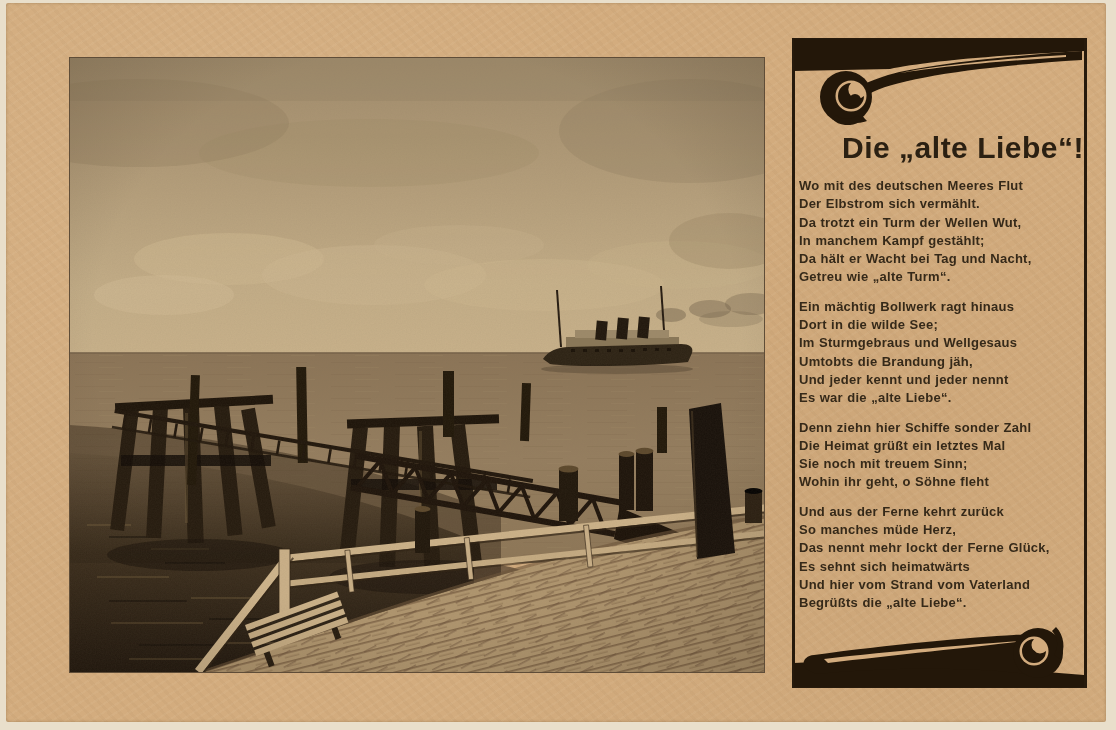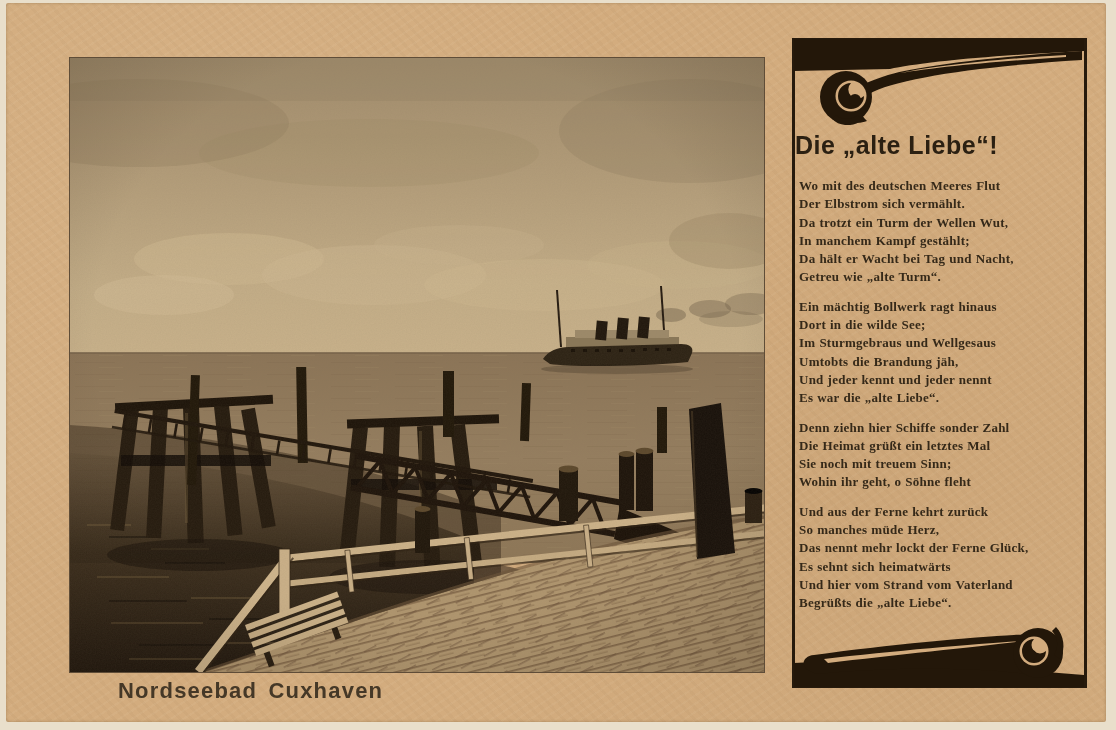--- a/index.html
+++ b/index.html
@@ -13,24 +13,24 @@
       repeating-linear-gradient(-33deg, rgba(255,240,214,.05) 0 2px, transparent 2px 7px),
       #d3ac7e;
     box-shadow: inset 0 0 3px rgba(110,82,48,.45);}
   .photo{position:absolute;left:63px;top:54px;width:696px;height:616px;display:block;}
   .caption{position:absolute;left:112px;top:675px;font-size:22px;font-weight:bold;
     color:#453827;letter-spacing:1.2px;word-spacing:4px;white-space:nowrap;}
   .panel{position:absolute;left:786px;top:35px;width:295px;height:650px;box-sizing:border-box;
     border:3px solid #261a0c;}
   .scroll-top{position:absolute;left:-1px;top:-2px;width:290px;height:86px;pointer-events:none;}
   .scroll-bottom{position:absolute;left:-1px;bottom:-2px;width:290px;height:90px;pointer-events:none;}
-  .poem-title{position:absolute;top:90px;left:0;width:100%;margin:0;text-align:left;
-    font-size:25px;font-weight:bold;color:#2b2012;letter-spacing:.5px;}
+  .poem-title{position:absolute;top:90px;left:0;width:100%;margin:0;text-align:right;
+    font-size:30px;font-weight:bold;color:#2b2012;letter-spacing:.5px;}
   .stanzas{position:absolute;top:136px;left:4px;right:0;}
-  .stanza{margin:0 18px 11px 0;font-family:Liberation Serif, serif;}
+  .stanza{margin:0 18px 11px 0;}
   .pline{font-size:13px;font-weight:bold;line-height:18.3px;color:#352919;
     letter-spacing:.25px;word-spacing:.5px;white-space:nowrap;}
 </style>
 </head>
 <body>
 
 <div class="edge">
 <div class="card">
 
   <svg class="photo" viewBox="0 0 696 616" xmlns="http://www.w3.org/2000/svg">
@@ -243,21 +243,20 @@
       <path d="M623,354 L628,500" stroke="#5a462c" stroke-width="2" opacity=".45" fill="none"></path>
       <rect x="676" y="434" width="17" height="32" fill="#2a1f12"></rect>
       <ellipse cx="684.5" cy="434" rx="9" ry="3" fill="#6b553а"></ellipse>
     </g>
 
     <rect x="0" y="0" width="696" height="616" fill="url(#vign)"></rect>
     <rect x="0" y="0" width="696" height="616" filter="url(#grain)" opacity=".3"></rect>
     <rect x="0.5" y="0.5" width="695" height="615" fill="none" stroke="#5f4d38" stroke-width="1"></rect>
   </svg>
 
-  <div class="caption">Nordseebad Cuxhaven</div>
 
   <div class="panel">
 
     <svg class="scroll-top" viewBox="0 0 290 86" xmlns="http://www.w3.org/2000/svg">
       <path d="M0,0 H290 V12 L236,15 C170,19 118,25 96,30 L0,32 Z" fill="#231709"></path>
       <path d="M288,12 C210,17 128,26 94,36 C66,45 46,56 46,68 C46,81 60,87 73,82
                C64,74 64,63 75,55 C102,39 190,27 288,21 Z" fill="#231709"></path>
       <path d="M272,16 C200,20 130,28 102,35 C132,29 206,22 272,18 Z" fill="#d3ac7e"></path>
       <circle cx="52" cy="58" r="26" fill="#231709"></circle>
       <circle cx="57" cy="57" r="15.5" fill="#d3ac7e"></circle>

